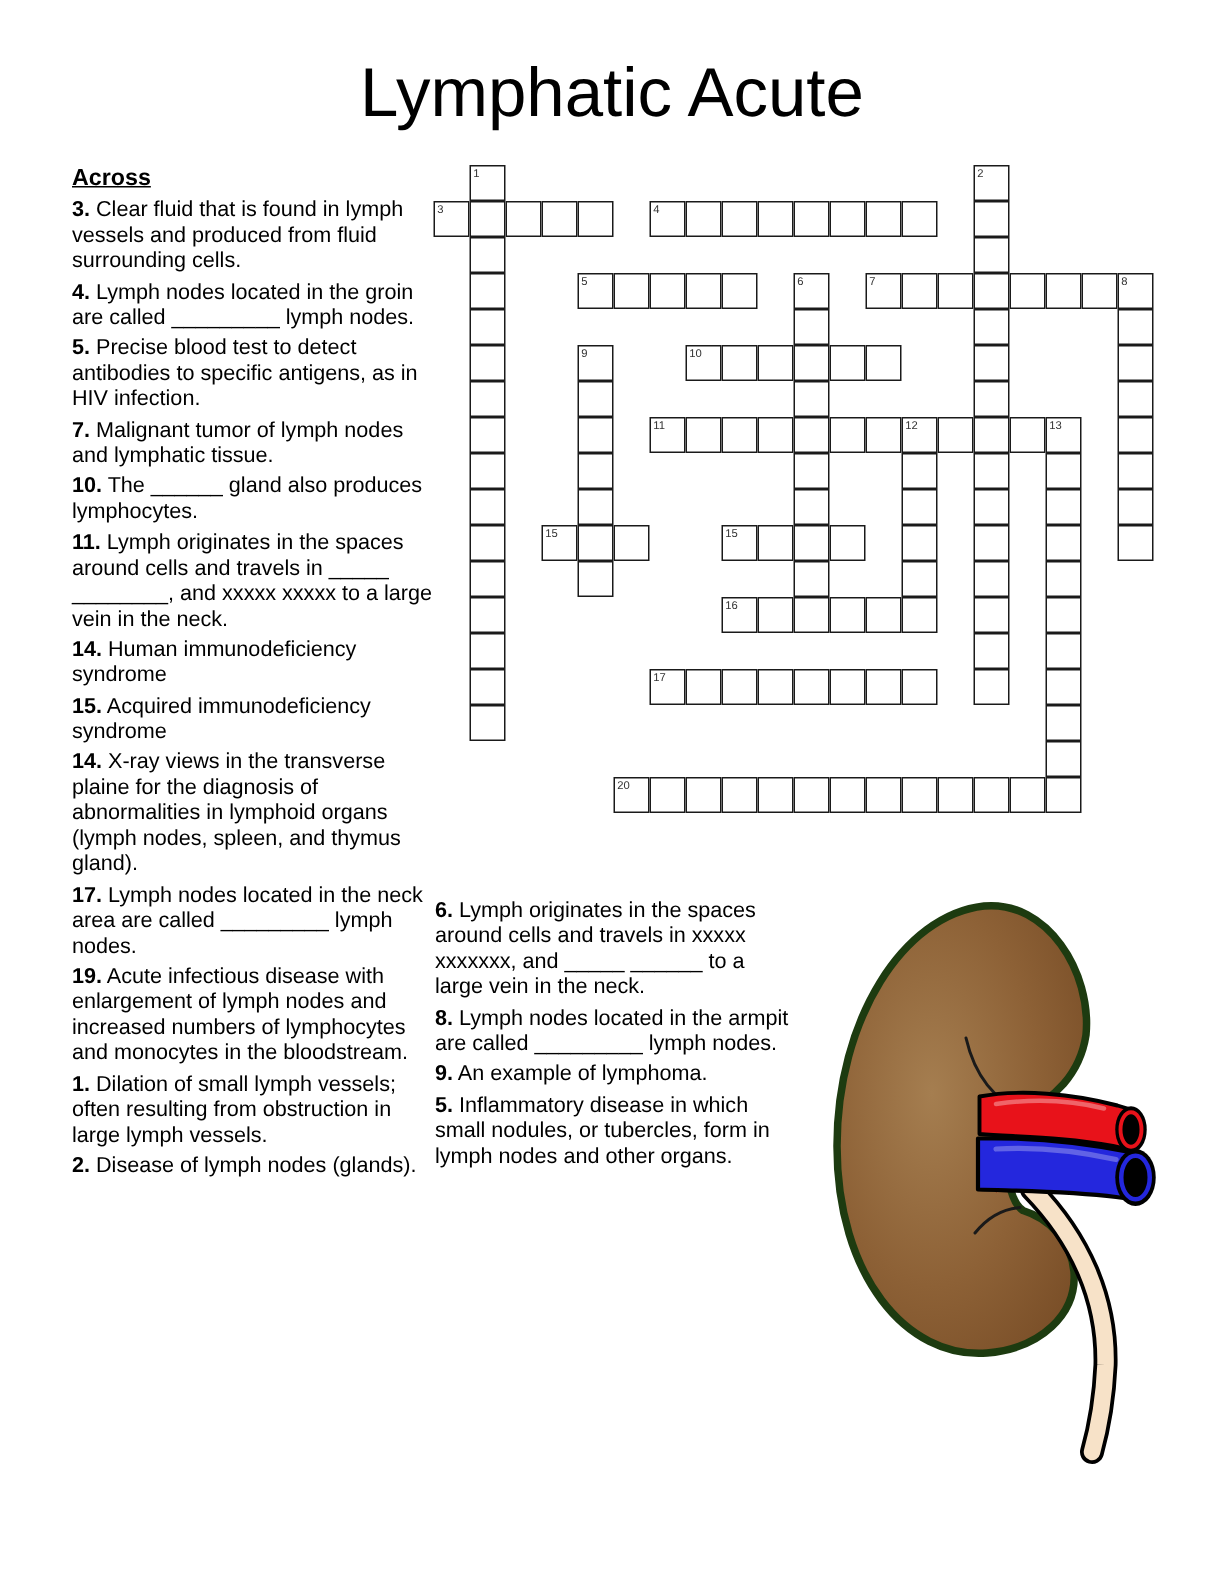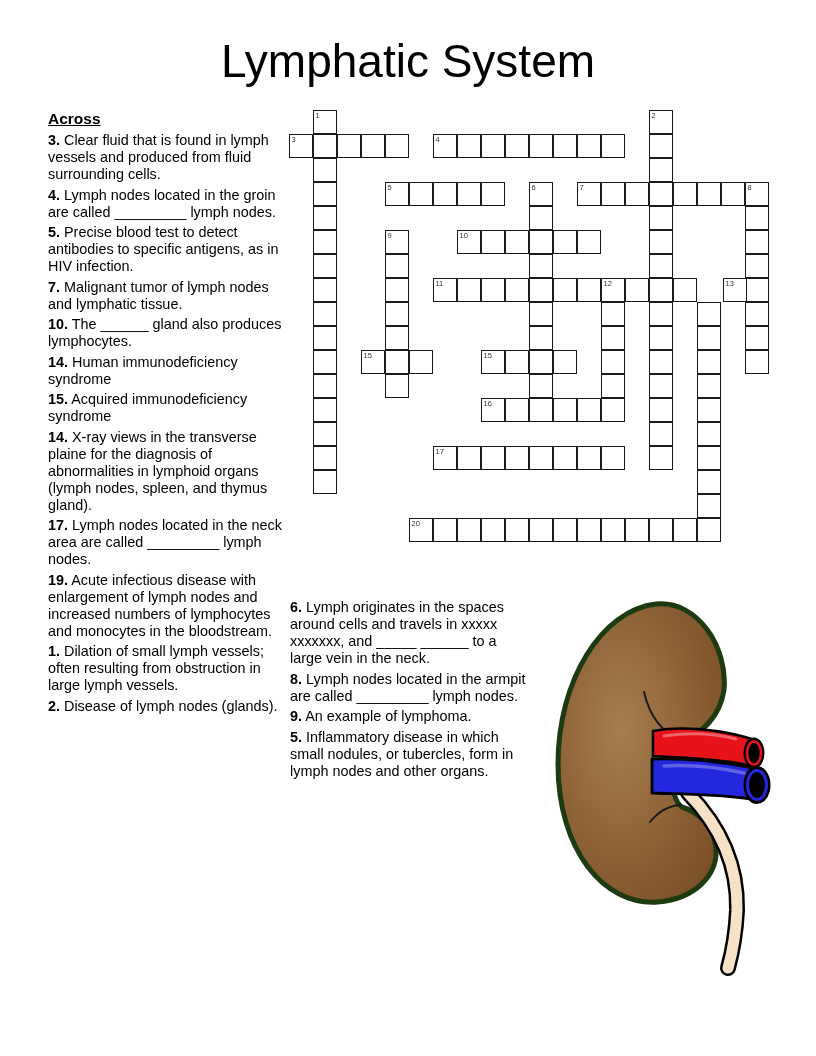--- a/index.html
+++ b/index.html
@@ -28,30 +28,31 @@
     position:absolute;top:0;left:1.5px;font-size:7.5px;line-height:9px;color:#333;
     font-family:"Liberation Sans",sans-serif;
   }
   #kidney-illustration{position:absolute;left:540px;top:588px;width:240px;height:392px;}
 </style>
 </head>
 <body>
 
 <div class="page">
 
-  <div class="title">Lymphatic System</div>
+  <div class="title">Lymphatic Acute</div>
 
   <div class="clues" id="clues-left">
     <p class="heading">Across</p>
     <div id="across-list">
         <p class="clue"><span class="clue-num">3.</span> Clear fluid that is found in lymph vessels and produced from fluid surrounding cells.</p>
         <p class="clue"><span class="clue-num">4.</span> Lymph nodes located in the groin are called _________ lymph nodes.</p>
         <p class="clue"><span class="clue-num">5.</span> Precise blood test to detect antibodies to specific antigens, as in HIV infection.</p>
         <p class="clue"><span class="clue-num">7.</span> Malignant tumor of lymph nodes and lymphatic tissue.</p>
         <p class="clue"><span class="clue-num">10.</span> The ______ gland also produces lymphocytes.</p>
+        <p class="clue"><span class="clue-num">11.</span> Lymph originates in the spaces around cells and travels in _____ ________, and xxxxx xxxxx to a large vein in the neck.</p>
         <p class="clue"><span class="clue-num">14.</span> Human immunodeficiency syndrome</p>
         <p class="clue"><span class="clue-num">15.</span> Acquired immunodeficiency syndrome</p>
         <p class="clue"><span class="clue-num">14.</span> X-ray views in the transverse plaine for the diagnosis of abnormalities in lymphoid organs (lymph nodes, spleen, and thymus gland).</p>
         <p class="clue"><span class="clue-num">17.</span> Lymph nodes located in the neck area are called _________ lymph nodes.</p>
         <p class="clue"><span class="clue-num">19.</span> Acute infectious disease with enlargement of lymph nodes and increased numbers of lymphocytes and monocytes in the bloodstream.</p>
       </div>
     <div id="down-list-1">
         <p class="clue"><span class="clue-num">1.</span> Dilation of small lymph vessels; often resulting from obstruction in large lymph vessels.</p>
         <p class="clue"><span class="clue-num">2.</span> Disease of lymph nodes (glands).</p>
       </div>
@@ -177,21 +178,21 @@
       <div class="cell" style="left: 168px; top: 168px;"></div>
       <div class="cell" style="left: 192px; top: 168px;"></div>
       <div class="cell" style="left: 216px; top: 168px;"></div>
       <div class="cell" style="left: 264px; top: 168px;"></div>
       <div class="cell" style="left: 288px; top: 168px;"></div>
       <div class="cell" style="left: 312px; top: 168px;">
         <span class="cellnum">12</span>
       </div>
       <div class="cell" style="left: 336px; top: 168px;"></div>
       <div class="cell" style="left: 384px; top: 168px;"></div>
-      <div class="cell" style="left: 408px; top: 168px; margin-left: 26px;">
+      <div class="cell" style="left: 408px; top: 168px;">
         <span class="cellnum">13</span>
       </div>
       <div class="cell" style="left: 312px; top: 192px;"></div>
       <div class="cell" style="left: 312px; top: 216px;"></div>
       <div class="cell" style="left: 312px; top: 240px;"></div>
       <div class="cell" style="left: 312px; top: 264px;"></div>
       <div class="cell" style="left: 312px; top: 288px;"></div>
       <div class="cell" style="left: 408px; top: 192px;"></div>
       <div class="cell" style="left: 408px; top: 216px;"></div>
       <div class="cell" style="left: 408px; top: 240px;"></div>

